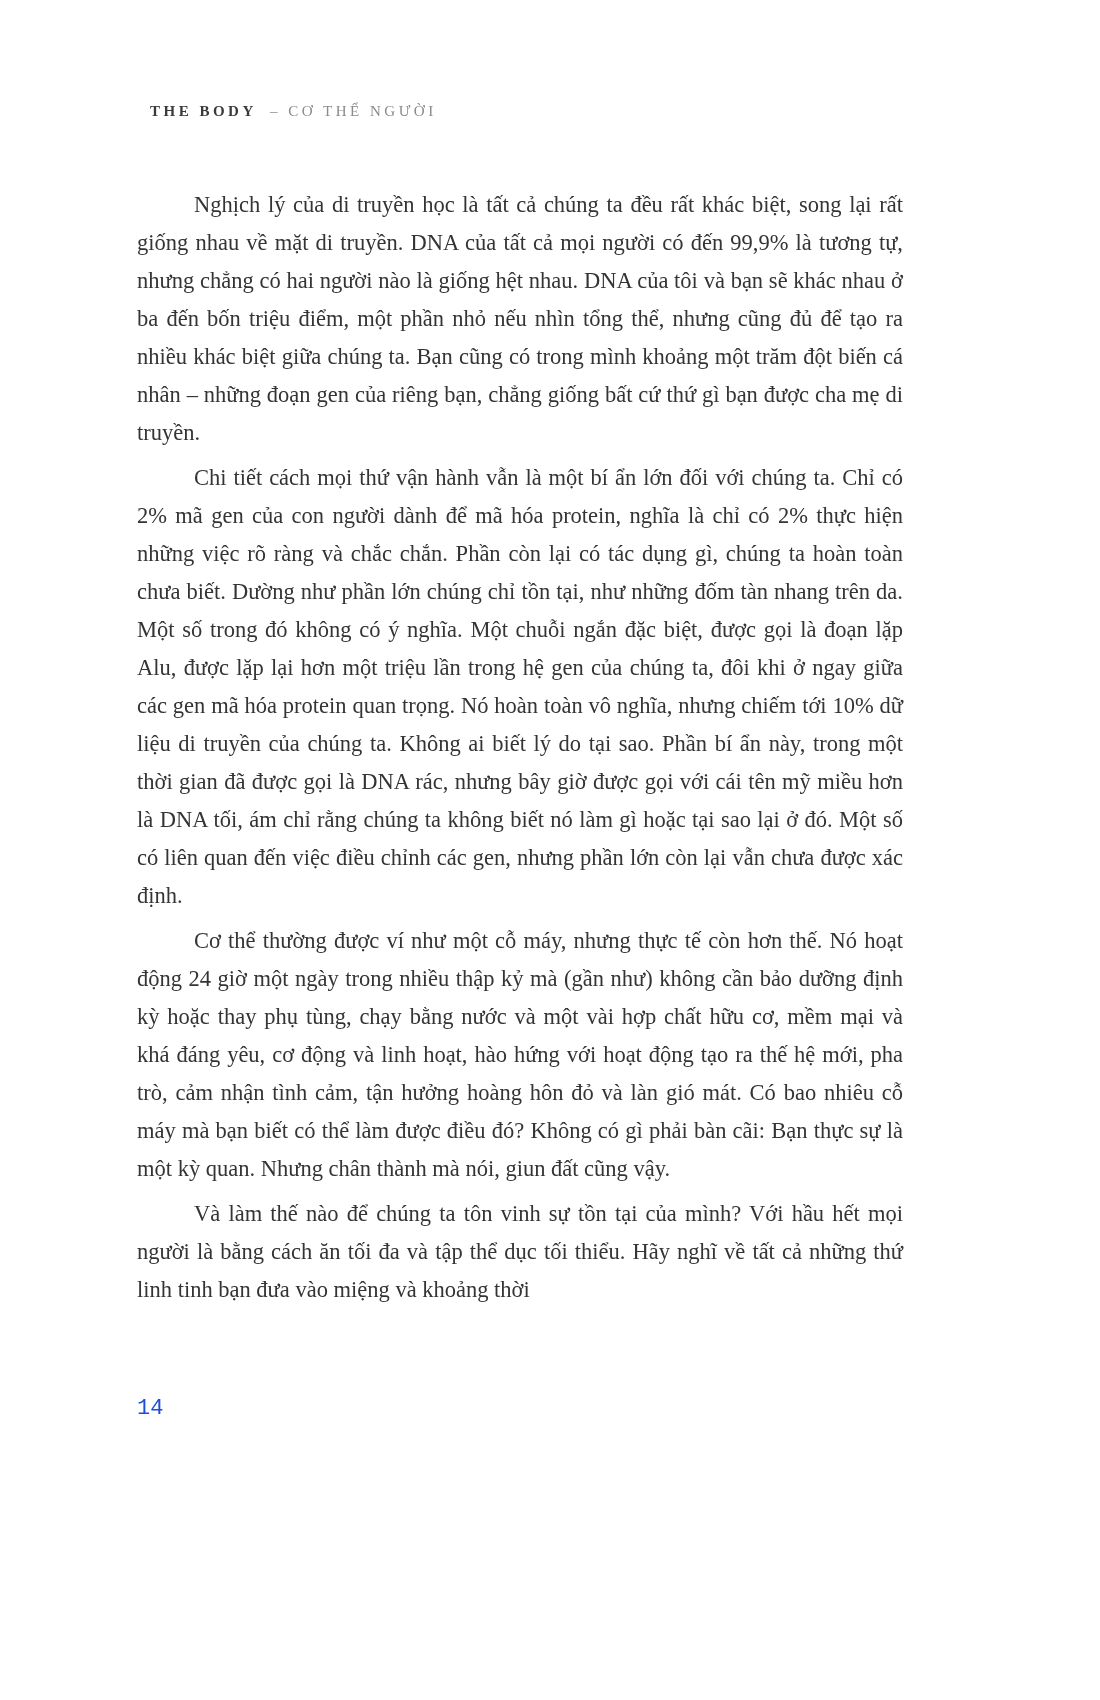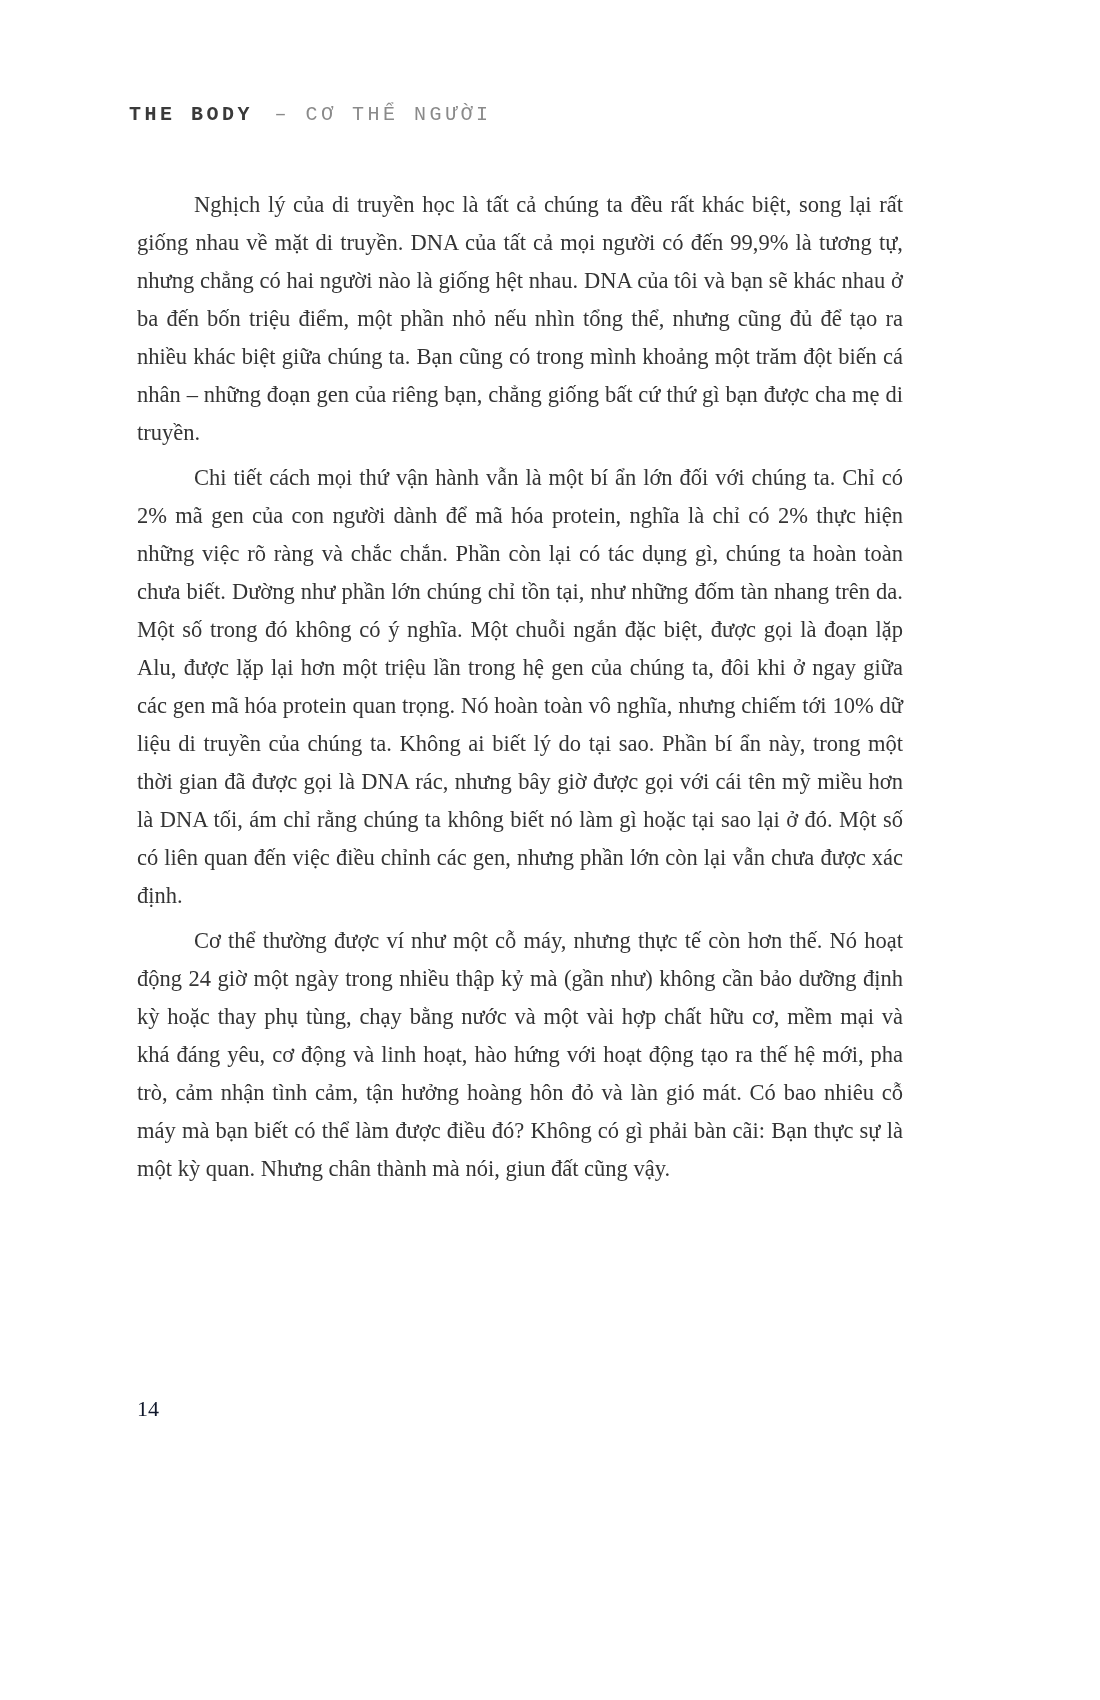--- a/index.html
+++ b/index.html
@@ -17,23 +17,23 @@
       overflow: hidden;
     }
     .page {
       position: absolute;
       inset: 0;
       background: #ffffff;
     }
     .running-head {
       position: absolute;
       top: 103px;
-      left: 129px;
-      font-family: Liberation Mono, monospace;
-      font-size: 20px;
+      left: 150px;
+      font-family: Liberation Serif, serif;
+      font-size: 15px;
       letter-spacing: 3.5px;
       white-space: nowrap;
     }
     .running-head .book-title {
       font-weight: 700;
       color: #3a3a3a;
     }
     .running-head .book-subtitle {
       font-weight: 400;
       color: #8a8a8a;
@@ -51,36 +51,37 @@
       margin-top: 28px;
     }
     .body-text p {
       margin: 0 0 7px 0;
       text-indent: 57px;
     }
     .page-number {
       position: absolute;
       left: 137px;
       top: 1396px;
-      font-family: Liberation Serif, serif;
+      font-family: Liberation Mono, monospace;
       font-size: 22px;
-      color: #0f172a;
+      color: #1d4ed8;
     }
   </style>
 </head>
 <body>
 
 <div class="page">
 
   <div class="running-head">
     <span class="book-title">THE BODY</span>
     <span class="book-subtitle">– CƠ THỂ NGƯỜI</span>
   </div>
 
   <div class="body-text">
     <p>Nghịch lý của di truyền học là tất cả chúng ta đều rất khác biệt, song lại rất giống nhau về mặt di truyền. DNA của tất cả mọi người có đến 99,9% là tương tự, nhưng chẳng có hai người nào là giống hệt nhau. DNA của tôi và bạn sẽ khác nhau ở ba đến bốn triệu điểm, một phần nhỏ nếu nhìn tổng thể, nhưng cũng đủ để tạo ra nhiều khác biệt giữa chúng ta. Bạn cũng có trong mình khoảng một trăm đột biến cá nhân – những đoạn gen của riêng bạn, chẳng giống bất cứ thứ gì bạn được cha mẹ di truyền.</p>
     <p>Chi tiết cách mọi thứ vận hành vẫn là một bí ẩn lớn đối với chúng ta. Chỉ có 2% mã gen của con người dành để mã hóa protein, nghĩa là chỉ có 2% thực hiện những việc rõ ràng và chắc chắn. Phần còn lại có tác dụng gì, chúng ta hoàn toàn chưa biết. Dường như phần lớn chúng chỉ tồn tại, như những đốm tàn nhang trên da. Một số trong đó không có ý nghĩa. Một chuỗi ngắn đặc biệt, được gọi là đoạn lặp Alu, được lặp lại hơn một triệu lần trong hệ gen của chúng ta, đôi khi ở ngay giữa các gen mã hóa protein quan trọng. Nó hoàn toàn vô nghĩa, nhưng chiếm tới 10% dữ liệu di truyền của chúng ta. Không ai biết lý do tại sao. Phần bí ẩn này, trong một thời gian đã được gọi là DNA rác, nhưng bây giờ được gọi với cái tên mỹ miều hơn là DNA tối, ám chỉ rằng chúng ta không biết nó làm gì hoặc tại sao lại ở đó. Một số có liên quan đến việc điều chỉnh các gen, nhưng phần lớn còn lại vẫn chưa được xác định.</p>
     <p>Cơ thể thường được ví như một cỗ máy, nhưng thực tế còn hơn thế. Nó hoạt động 24 giờ một ngày trong nhiều thập kỷ mà (gần như) không cần bảo dưỡng định kỳ hoặc thay phụ tùng, chạy bằng nước và một vài hợp chất hữu cơ, mềm mại và khá đáng yêu, cơ động và linh hoạt, hào hứng với hoạt động tạo ra thế hệ mới, pha trò, cảm nhận tình cảm, tận hưởng hoàng hôn đỏ và làn gió mát. Có bao nhiêu cỗ máy mà bạn biết có thể làm được điều đó? Không có gì phải bàn cãi: Bạn thực sự là một kỳ quan. Nhưng chân thành mà nói, giun đất cũng vậy.</p>
+    <p>Và làm thế nào để chúng ta tôn vinh sự tồn tại của mình? Với hầu hết mọi người là bằng cách ăn tối đa và tập thể dục tối thiểu. Hãy nghĩ về tất cả những thứ linh tinh bạn đưa vào miệng và khoảng thời</p>
   </div>
 
   <div class="page-number">14</div>
 
 </div>
 
 </body></html>

